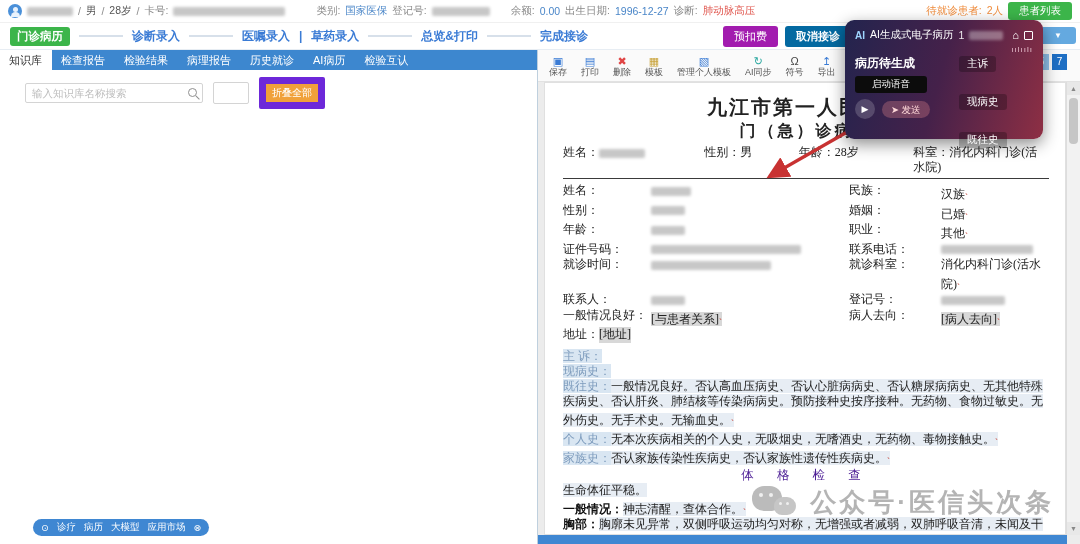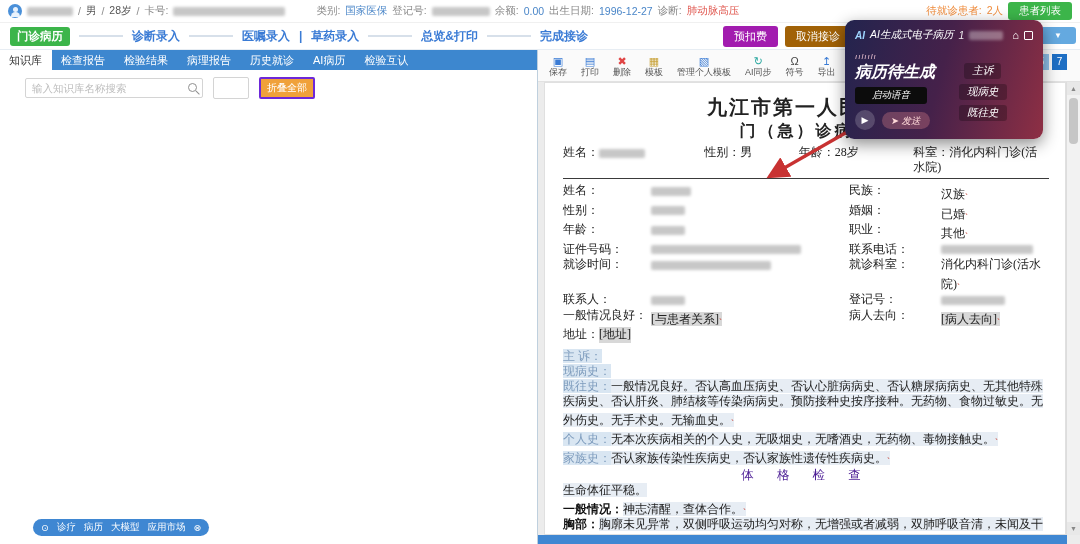--- a/index.html
+++ b/index.html
@@ -22,36 +22,36 @@
   .patient-list-btn{background:#3cb54a;color:#fff;border:none;border-radius:3px;font-size:10.5px;padding:2px 11px;cursor:pointer;}
   
   .workflow{height:26px;display:flex;align-items:center;gap:9px;padding:0 10px;background:#fff;border-bottom:1px solid #e7edf3;position:relative;}
   .step-badge{background:#3cb54a;color:#fff;font-size:11.5px;font-weight:bold;padding:2px 7px;border-radius:3px;}
   .step-link{color:#3a7bd5;font-size:12px;font-weight:bold;}
   .dash{width:44px;border-top:2px solid #d7e0ea;height:0;}
   .pipe{color:#3a7bd5;font-weight:bold;font-size:12px;}
   .wf-buttons{margin-left:auto;margin-right:168px;display:flex;gap:7px;}
   .wf-btn{border:none;color:#fff;font-size:11px;padding:3px 11px;border-radius:3px;cursor:pointer;}
   .wf-btn.b1,.wf-btn.b3{background:#a21caf;}
-  .wf-btn.b2{background:#a16207;}
+  .wf-btn.b2{background:#0369a1;font-weight:bold;}
   .dropdown-btn{position:absolute;right:4px;top:4px;width:36px;height:17px;background:#64a9e0;border-radius:3px;color:#fff;font-size:8px;text-align:center;line-height:17px;cursor:pointer;}
   
   .main{display:flex;height:496px;}
   .left-panel{width:537px;flex:0 0 537px;border-right:1px solid #bfd0de;display:flex;flex-direction:column;position:relative;background:#fff;}
   .side-tabs{background:#3d87cf;display:flex;height:20px;font-size:11px;color:#fff;}
   .side-tab{padding:3px 10px 0 9px;cursor:pointer;}
   .side-tab.active{background:#fff;color:#333;}
   .search-row{display:flex;align-items:center;gap:10px;padding:7px 0 7px 25px;}
   .search-box{position:relative;width:178px;}
   .search-input{width:100%;height:20px;border:1px solid #d4d4d4;border-radius:2px;font-size:10.5px;padding:0 20px 0 6px;box-sizing:border-box;color:#555;}
   .search-input::placeholder{color:#bdbdbd;}
   .mag{position:absolute;right:6px;top:5px;width:7px;height:7px;border:1.4px solid #8f8f8f;border-radius:50%;}
   .mag::after{content:"";position:absolute;width:5px;height:1.4px;background:#8f8f8f;transform:rotate(45deg);right:-4px;bottom:-2px;}
   .mini-input{width:30px;height:18px;border:1px solid #d4d4d4;border-radius:2px;}
-  .collapse-btn{background:#f0a13a;border:2px solid #6d28d9;color:#fff;font-size:10px;padding:2px 6px;border-radius:2px;cursor:pointer;}
+  .collapse-btn{background:#f0a13a;border:7px solid #6d28d9;color:#fff;font-size:10px;padding:2px 6px;border-radius:2px;cursor:pointer;}
   .kb-area{flex:1;background:#fff;}
   .dock{position:absolute;left:33px;bottom:10px;height:17px;background:#3f87d2;border-radius:9px;color:#fff;font-size:9.5px;display:flex;align-items:center;gap:8px;padding:0 8px;}
   .dock span{cursor:pointer;}
   
   .right-panel{flex:1;display:flex;flex-direction:column;position:relative;background:#fdfdfd;}
   .doc-toolbar{height:31px;background:#fafafa;border-bottom:1px solid #e2e2e2;display:flex;align-items:center;padding:0 4px;position:relative;}
   .tb-item{display:flex;flex-direction:column;align-items:center;justify-content:center;padding:1px 7px 0 7px;font-size:9px;color:#555;cursor:pointer;line-height:10px;}
   .tb-icon{font-size:11px;line-height:12px;}
   .tb-item:nth-child(1) .tb-icon{color:#3a7bd5}.tb-item:nth-child(2) .tb-icon{color:#3a7bd5}
   .tb-item:nth-child(3) .tb-icon{color:#e04545}.tb-item:nth-child(4) .tb-icon{color:#c9a33a}
@@ -95,36 +95,36 @@
   .wm-b2::before,.wm-b2::after{content:"";position:absolute;top:5px;width:3px;height:3px;border-radius:50%;background:#ececec;}
   .wm-b2::before{left:5px}.wm-b2::after{left:12px}
   
   .vscroll{position:absolute;top:0;right:0;width:13px;bottom:11px;background:#f2f2f2;border-left:1px solid #ddd;display:flex;flex-direction:column;align-items:center;justify-content:space-between;z-index:30;}
   .vs-arrow{width:13px;height:13px;font-size:7px;color:#888;text-align:center;line-height:13px;background:#e8e8e8;cursor:pointer;}
   .vs-thumb{position:absolute;top:16px;left:1.5px;width:9px;height:46px;background:#c6c6c6;border-radius:4px;cursor:grab;}
   .hbar{position:absolute;left:0;right:13px;bottom:0;height:11px;background:#3f87d2;cursor:grab;z-index:30;}
   
   .ai-popup{position:absolute;left:845px;top:20px;width:198px;height:119px;border-radius:9px;z-index:100;
     background:linear-gradient(105deg,#23244e 0%,#45214a 48%,#8e2f44 100%);
-    box-shadow:0 5px 16px rgba(0,0,0,.45);color:#fff;padding:8px 10px;box-sizing:border-box;font-style:italic;}
+    box-shadow:0 5px 16px rgba(0,0,0,.45);color:#fff;padding:8px 10px;box-sizing:border-box;}
   .ap-head{display:flex;align-items:center;gap:5px;font-size:10.5px;}
   .ap-logo{color:#9fd6ff;font-weight:bold;font-size:10px;}
   .ap-count{opacity:.9;}
   .ap-blur{width:34px;height:9px;background:rgba(255,255,255,.35);border-radius:2px;filter:blur(1.5px);}
   .ap-home{margin-left:auto;font-size:11px;cursor:pointer;}
   .ap-expand{width:7px;height:7px;border:1.3px solid #fff;border-radius:1px;cursor:pointer;}
-  .ap-wave{font-size:8px;letter-spacing:1px;color:#e8c0cf;margin-top:10px;}
+  .ap-wave{font-size:8px;letter-spacing:1px;color:#e8c0cf;margin-top:3px;text-align:right;}
   .ap-body{display:flex;margin-top:1px;}
   .ap-left{width:104px;flex:0 0 104px;}
-  .ap-status{font-size:16px;font-weight:bold;}
+  .ap-status{font-size:12px;font-weight:bold;}
   .ap-tooltip{display:inline-block;background:#0c0c0c;border-radius:3px;padding:2px 17px;font-size:9.5px;margin-top:4px;}
   .ap-controls{display:flex;align-items:center;gap:7px;margin-top:6px;}
   .ap-play{width:20px;height:20px;border-radius:50%;background:rgba(255,255,255,.18);text-align:center;line-height:20px;font-size:9px;cursor:pointer;}
   .ap-send{height:17px;border-radius:9px;background:rgba(255,150,150,.28);font-size:9.5px;padding:0 9px;line-height:17px;cursor:pointer;color:#ffd9d9;}
-  .ap-right{display:flex;flex-direction:column;gap:5px;padding-top:1px;align-items:center;}
+  .ap-right{display:flex;flex-direction:column;gap:22px;padding-top:1px;}
   .ap-qbtn{background:rgba(0,0,0,.25);border-radius:3px;font-size:10.5px;padding:1px 8px;cursor:pointer;width:fit-content;}
   
   .anno{position:absolute;left:0;top:0;width:1080px;height:544px;pointer-events:none;z-index:60;}
 </style>
 </head>
 <body>
 
 <div class="topbar">
   <span class="avatar"></span>
   <span class="blur w46"></span>
@@ -132,21 +132,21 @@
   <span style="color:#555">男</span>
   <span>/</span>
   <span style="color:#555">28岁</span>
   <span>/</span>
   <span>卡号:</span>
   <span class="blur w112"></span>
   <span style="margin-left:26px">类别:</span>
   <span class="tb-val">国家医保</span>
   <span>登记号:</span>
   <span class="blur w58"></span>
-  <span style="margin-left:0">余额:</span>
+  <span style="margin-left:16px">余额:</span>
   <span class="tb-val">0.00</span>
   <span>出生日期:</span>
   <span class="tb-val">1996-12-27</span>
   <span>诊断:</span>
   <span class="tb-red">肺动脉高压</span>
   <span class="spacer"></span>
   <span class="tb-orange">待就诊患者:</span>
   <span class="tb-orange">2人</span>
   <button class="patient-list-btn">患者列表</button>
 </div>
@@ -319,20 +319,27 @@
           <p class="hline"><span class="sec-lbl">家族史：</span><span class="hl rt">否认家族传染性疾病史，否认家族性遗传性疾病史。</span></p>
         </div>
 
         <div class="exam-head">体 格 检 查</div>
         <p class="hline"><span class="hl">生命体征平稳。</span></p>
         <p class="hline"><span class="bold-lbl">一般情况：</span><span class="hl rt">神志清醒，查体合作。</span></p>
         <p class="hline"><span class="bold-lbl">胸部：</span><span class="hl rt">胸廓未见异常，双侧呼吸运动均匀对称，无增强或者减弱，双肺呼吸音清，未闻及干湿性啰音。心前区无隆起，心率：[心率]次/分，心律齐，心音正常，各瓣膜区未闻及杂音。</span></p>
 
       </div>
 
+      <div class="watermark">
+        <span class="wm-icon">
+            <span class="wm-b1"></span>
+            <span class="wm-b2"></span>
+          </span>
+        <span class="wm-text">公众号·医信头次条</span>
+      </div>
 
       <div class="vscroll">
         <span class="vs-arrow">▲</span>
         <span class="vs-thumb"></span>
         <span class="vs-arrow">▼</span>
       </div>
       <div class="hbar"></div>
     </div>
   </div>
 </div>

